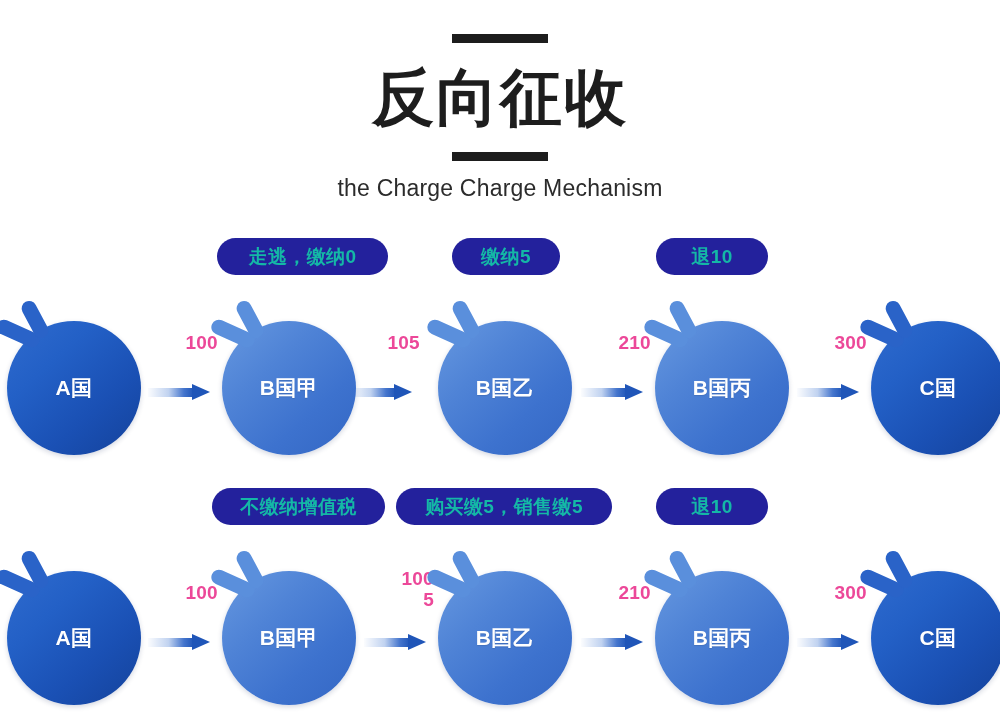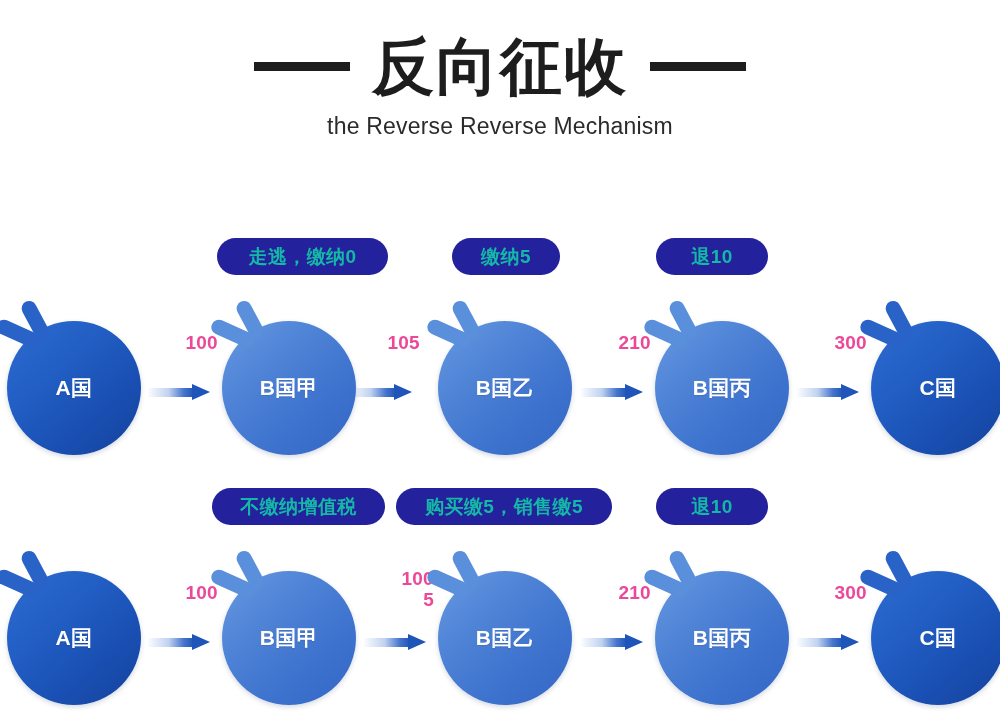--- a/index.html
+++ b/index.html
@@ -21,20 +21,21 @@
     left: 0;
     top: 34px;
     width: 1000px;
     text-align: center;
   }
   .title-row {
     display: flex;
     align-items: center;
     justify-content: center;
     gap: 22px;
+    flex-direction: column;
   }
   .title-dash {
     display: block;
     width: 96px;
     height: 9px;
     background: #1d1d1d;
   }
   .main-title {
     font-family: "DejaVu Sans", "Liberation Sans", sans-serif;
     font-size: 62px;
@@ -189,21 +190,21 @@
 </style>
 </head>
 <body>
 
 <div class="header">
   <div class="title-row">
     <span class="title-dash"></span>
     <span class="main-title">反向征收</span>
     <span class="title-dash"></span>
   </div>
-  <div class="subtitle">the Reverse Reverse Mechanism</div>
+  <div class="subtitle">the Charge Charge Mechanism</div>
 </div>
 
 <div id="diagram-root">
     <div class="badge badge-row-top" style="left: 217px; width: 171px;">走逃，缴纳0</div>
     <div class="badge badge-row-top" style="left: 452px; width: 108px;">缴纳5</div>
     <div class="badge badge-row-top" style="left: 656px; width: 112px;">退10</div>
     <div class="row row-top">
       <div class="node dark" style="left: 7px;">
         <span class="ear ear-a"></span>
         <span class="ear ear-b"></span>

